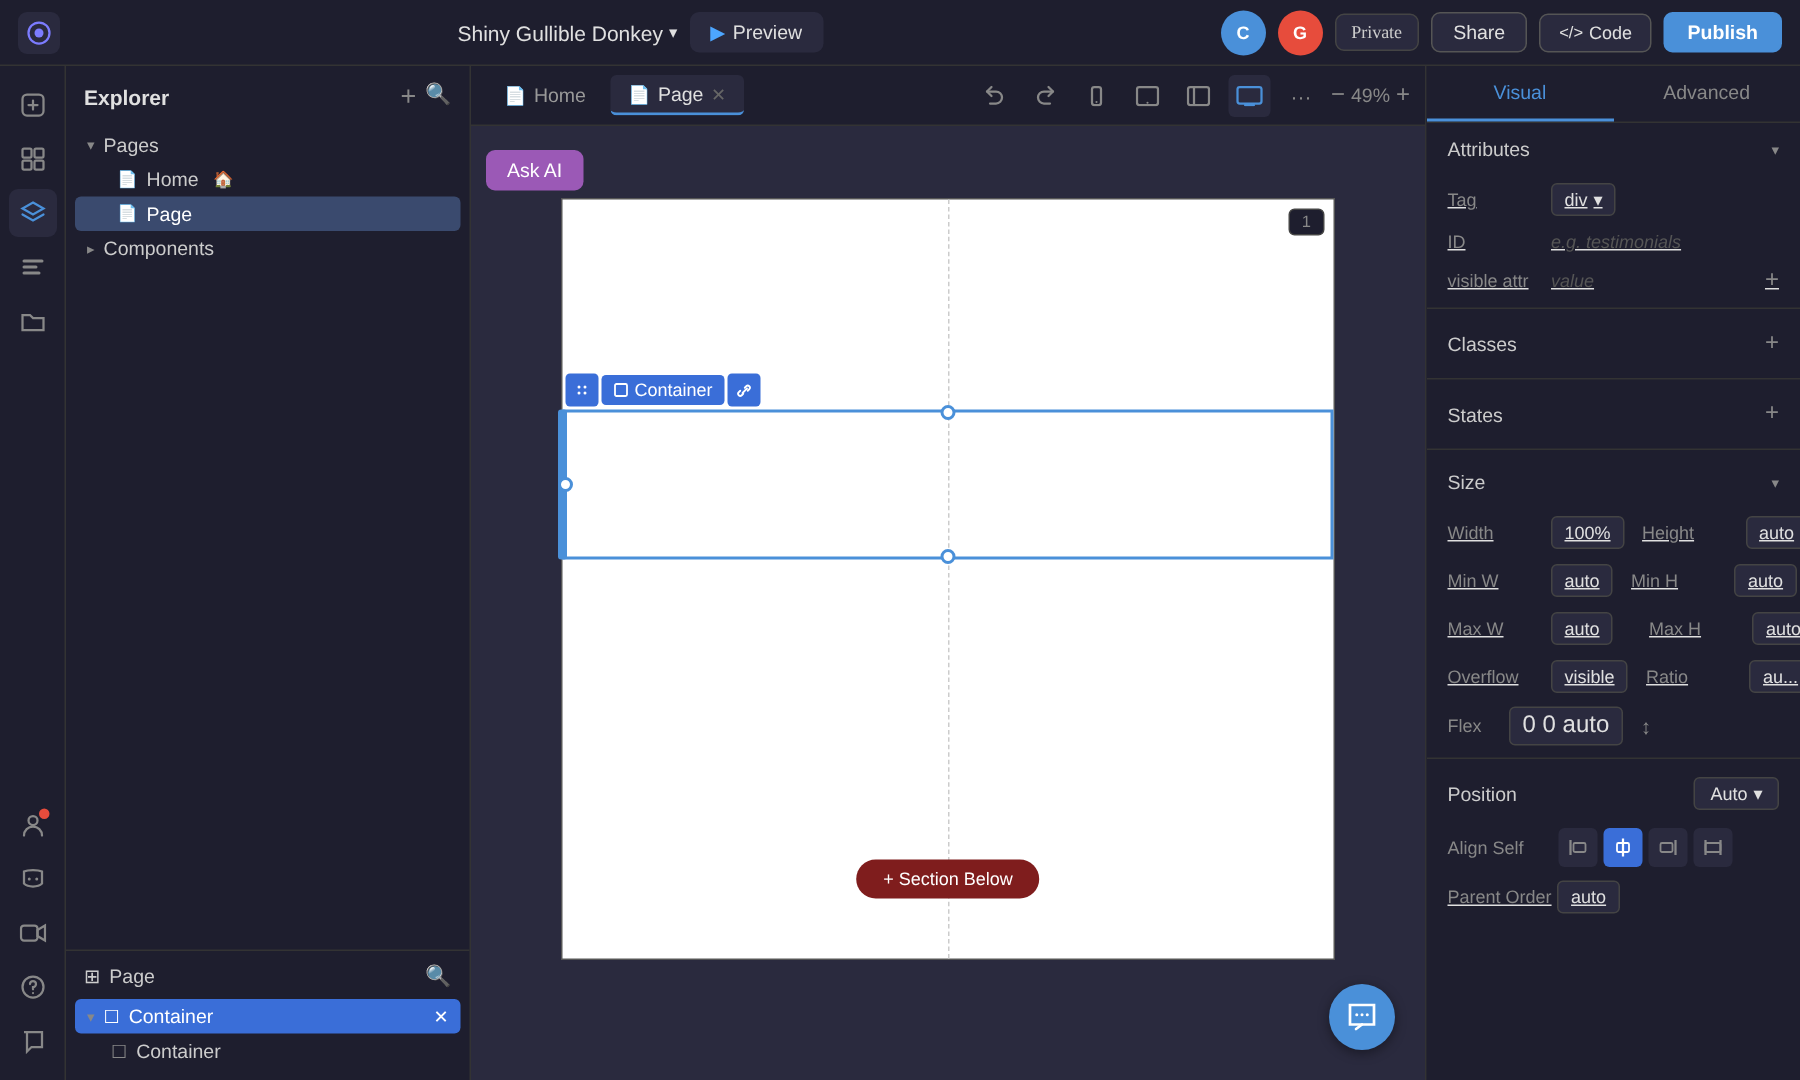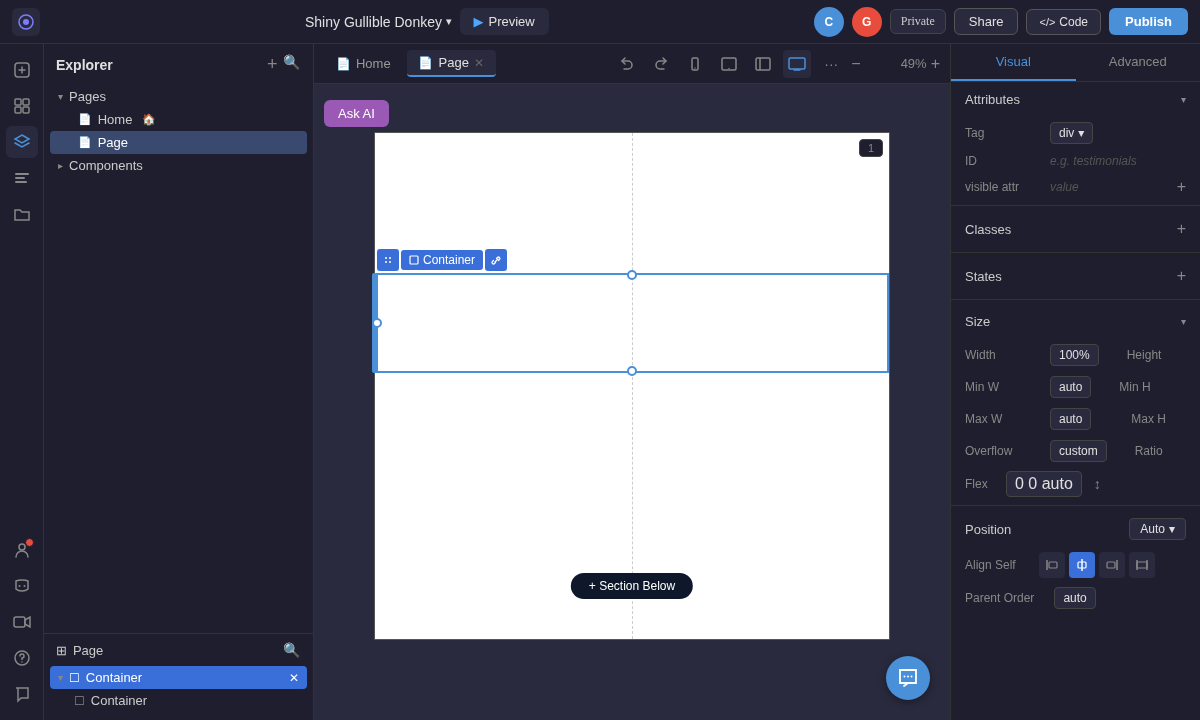--- a/index.html
+++ b/index.html
@@ -79,21 +79,21 @@
     .right-panel { width: 250px; background: #1e1e2e; border-left: 1px solid #333; display: flex; flex-direction: column; overflow-y: auto; }
     .panel-tabs { display: flex; border-bottom: 1px solid #333; }
     .panel-tab { flex: 1; text-align: center; padding: 10px; cursor: pointer; font-size: 13px; color: #888; }
     .panel-tab.active { color: #4a90d9; border-bottom: 2px solid #4a90d9; }
 
     .section-header { display: flex; align-items: center; justify-content: space-between; padding: 10px 14px; cursor: pointer; gap: 16px; }
     .section-title { font-size: 13px; font-weight: 500; color: #ccc; }
     .section-add { color: #888; font-size: 16px; cursor: pointer; }
     .section-chevron { color: #888; font-size: 10px; }
 
-    .prop-row { display: flex; align-items: center; padding: 5px 14px; gap: 20px; }
+    .prop-row { display: flex; align-items: center; padding: 5px 14px; gap: 4px; text-decoration: underline; }
     .prop-label { color: #888; font-size: 12px; min-width: 65px; }
     .prop-value { color: #e0e0e0; font-size: 12px; }
     .prop-input-placeholder { color: #555; font-size: 12px; font-style: italic; }
     .tag-select { background: #2a2a3e; border: 1px solid #444; border-radius: 4px; padding: 3px 8px; color: #e0e0e0; font-size: 12px; display: flex; align-items: center; gap: 4px; cursor: pointer; }
     .divider { height: 1px; background: #333; margin: 4px 0; }
     .align-btn { width: 26px; height: 26px; background: #2a2a3e; border-radius: 4px; display: flex; align-items: center; justify-content: center; cursor: pointer; color: #888; font-size: 14px; }
     .align-btn.active { background: #3a6ed8; color: white; }
 
     .flex-row { display: flex; align-items: center; padding: 4px 14px; gap: 6px; }
     .flex-label { color: #888; font-size: 12px; min-width: 35px; }
@@ -302,21 +302,21 @@
         <div class="toolbar-btn active">
           <svg width="18" height="14" viewBox="0 0 18 14" fill="none">
               <rect x="1" y="1" width="16" height="11" rx="1.5" stroke="#4a90d9" stroke-width="1.5" fill="none"></rect>
               <line x1="6" y1="13" x2="12" y2="13" stroke="#4a90d9" stroke-width="1.5" stroke-linecap="round"></line>
               <line x1="9" y1="12" x2="9" y2="13" stroke="#4a90d9" stroke-width="1.5"></line>
             </svg>
         </div>
         <div class="toolbar-btn">···</div>
         <div class="zoom-control">
           <span class="zoom-btn">−</span>
-          <span style="cursor:pointer;margin-left:36px;">49%</span>
+          <span style="cursor:pointer;">49%</span>
           <span class="zoom-btn">+</span>
         </div>
       </div>
     </div>
 
     <div class="canvas-bg">
       <div style="position:relative; width:100%; height:100%;">
 
         <button class="ask-ai-btn">Ask AI</button>
 
@@ -353,21 +353,21 @@
                   </svg>
               </div>
             </div>
 
             <div style="position:absolute; top:-5px; left:50%; transform:translateX(-50%); width:10px; height:10px; background:white; border:2px solid #4a90d9; border-radius:50%;"></div>
             <div style="position:absolute; bottom:-5px; left:50%; transform:translateX(-50%); width:10px; height:10px; background:white; border:2px solid #4a90d9; border-radius:50%;"></div>
             <div style="position:absolute; left:-5px; top:50%; transform:translateY(-50%); width:10px; height:10px; background:white; border:2px solid #4a90d9; border-radius:50%;"></div>
           </div>
 
           <div style="position:absolute; bottom:40px; left:50%; transform:translateX(-50%);">
-            <button style="background:#0f172a; color:white; border:none; padding:6px 18px; border-radius:20px; font-size:12px; cursor:pointer; white-space:nowrap;">+ Section Below</button>
+            <button style="background:#7f1d1d; color:white; border:none; padding:6px 18px; border-radius:20px; font-size:12px; cursor:pointer; white-space:nowrap;">+ Section Below</button>
           </div>
         </div>
 
         <div style="position:absolute; top:310px; left:340px; width:2px; height:2px;"></div>
 
         <div class="chat-btn" style="position:absolute; bottom:20px; right:20px;">
           <svg width="22" height="22" viewBox="0 0 22 22" fill="none">
               <path d="M3 3h16v13H3V3Z" stroke="white" stroke-width="1.8" fill="none" rx="2"></path>
               <path d="M7 19l4-3h0" stroke="white" stroke-width="1.8" stroke-linecap="round" fill="none"></path>
               <circle cx="7.5" cy="9.5" r="1" fill="white"></circle>
@@ -446,21 +446,21 @@
         <span class="prop-value" style="background:#2a2a3e; border:1px solid #444; border-radius:4px; padding:3px 8px;">auto</span>
       </div>
       <div class="prop-row">
         <span class="prop-label">Max W</span>
         <span class="prop-value" style="background:#2a2a3e; border:1px solid #444; border-radius:4px; padding:3px 8px;">auto</span>
         <span class="prop-label" style="margin-left:20px;">Max H</span>
         <span class="prop-value" style="background:#2a2a3e; border:1px solid #444; border-radius:4px; padding:3px 8px;">auto</span>
       </div>
       <div class="prop-row">
         <span class="prop-label">Overflow</span>
-        <span class="prop-value" style="background:#2a2a3e; border:1px solid #444; border-radius:4px; padding:3px 8px;">custom</span>
+        <span class="prop-value" style="background:#2a2a3e; border:1px solid #444; border-radius:4px; padding:3px 8px;">visible</span>
         <span class="prop-label" style="margin-left:8px;">Ratio</span>
         <span class="prop-value" style="background:#2a2a3e; border:1px solid #444; border-radius:4px; padding:3px 8px;">au...</span>
       </div>
       <div class="flex-row">
         <span class="flex-label">Flex</span>
         <span class="flex-val" style="background:#2a2a3e; border:1px solid #444; border-radius:4px; padding:3px 8px;">0 0 auto</span>
         <span class="flex-icon" style="margin-left:6px;">↕</span>
       </div>
     </div>
 

